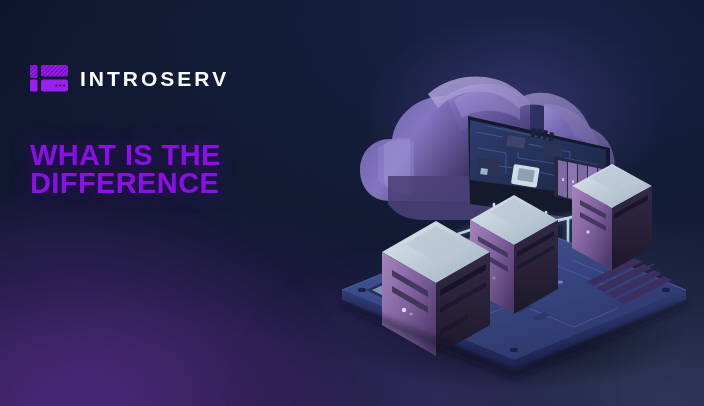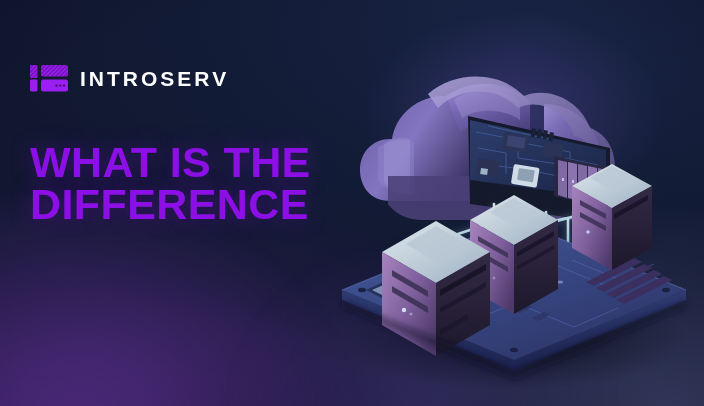--- a/index.html
+++ b/index.html
@@ -67,21 +67,21 @@
     font-weight:700;
     letter-spacing:3.0px;
     line-height:1;
     white-space:nowrap;
   }
 
   
   .headline {
     position:absolute; left:30px; top:141px;
     color:#8c10e6;
-    font-size:43px;
+    font-size:29px;
     font-weight:700;
     line-height:0.98;
     letter-spacing:0.4px;
     text-transform:uppercase;
     white-space:pre-line;
     text-shadow:0 0 22px rgba(140,16,230,0.38);
   }
   .subhead {
     position:absolute; left:30px; top:240px;
     color:#ffffff;

